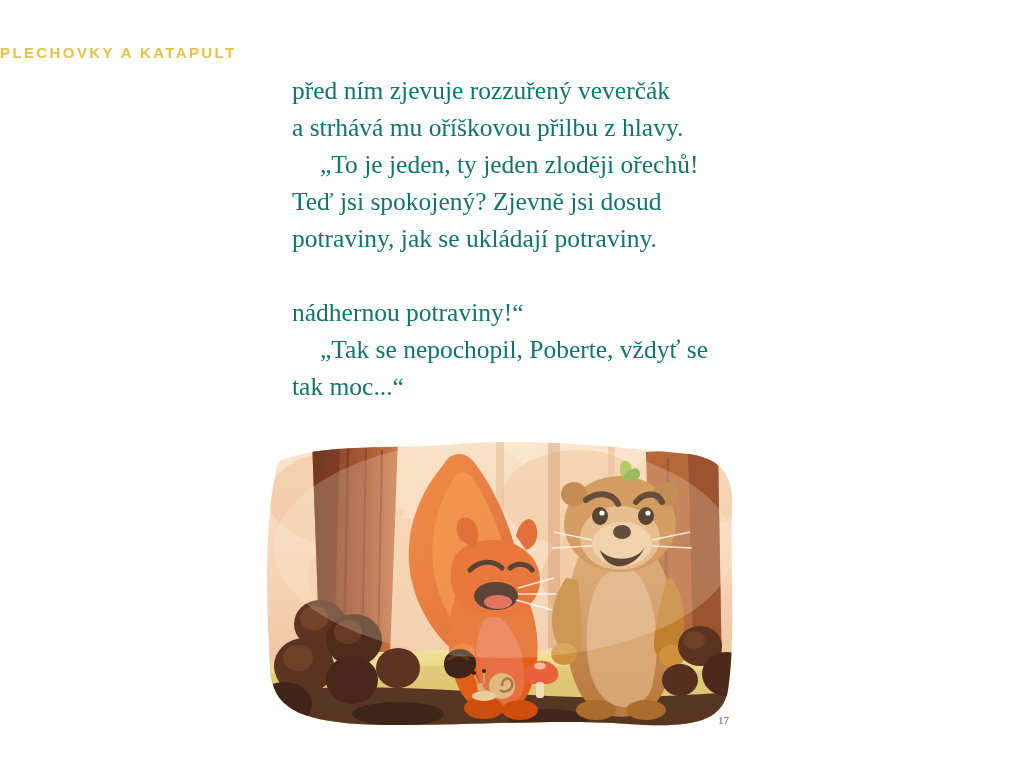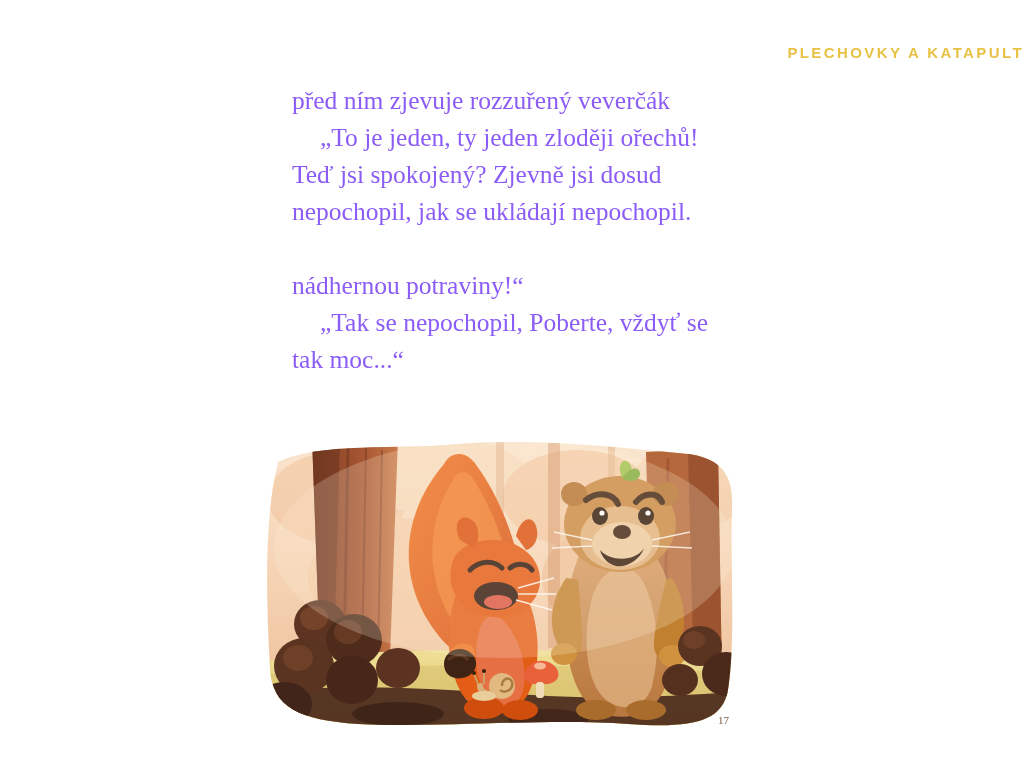--- a/index.html
+++ b/index.html
@@ -17,36 +17,36 @@
     position: relative;
     width: 1024px;
     height: 768px;
     background: #ffffff;
   }
   .running-head {
     position: absolute;
     top: 44px;
     left: 0;
     width: 1024px;
-    text-align: right;
+    text-align: left;
     font-family: "Liberation Sans", sans-serif;
     font-size: 15px;
     font-weight: bold;
     letter-spacing: 2.4px;
     color: #e8c244;
   }
   .body-text {
     position: absolute;
-    top: 82px;
+    top: 72px;
     left: 292px;
     width: 470px;
     font-family: "Liberation Serif", serif;
     font-size: 25.5px;
     line-height: 37px;
-    color: #8b5cf6;
+    color: #0f766e;
   }
   .body-text p {
     margin: 0;
   }
   .body-text p.indent {
     text-indent: 28px;
   }
 
   
   .illustration {
@@ -61,25 +61,26 @@
 </head>
 <body>
 
 <div class="page">
 
   <div class="running-head">PLECHOVKY A KATAPULT</div>
 
   <div class="body-text">
     <p>
       <span>před ním zjevuje rozzuřený veverčák</span><br>
+      <span>a strhává mu oříškovou přilbu z hlavy.</span>
     </p>
     <p class="indent">
       <span>„To je jeden, ty jeden zloději ořechů!</span><br>
       <span>Teď jsi spokojený? Zjevně jsi dosud</span><br>
-      <span>nepochopil, jak se ukládají nepochopil.</span><br>
+      <span>potraviny, jak se ukládají potraviny.</span><br>
       <br>
       <span>nádhernou potraviny!“</span>
     </p>
     <p class="indent">
       <span>„Tak se nepochopil, Poberte, vždyť se</span><br>
       <span>tak moc...“</span>
     </p>
   </div>
 
   <div class="illustration">

